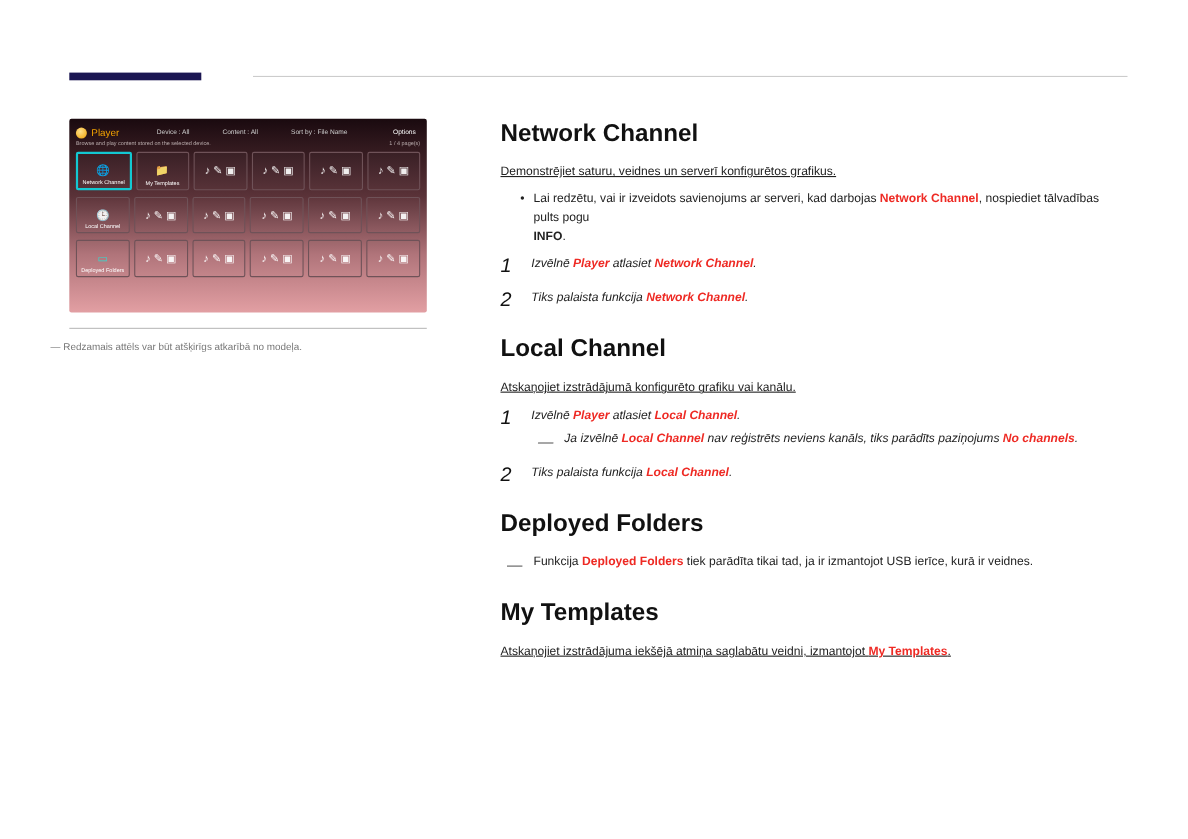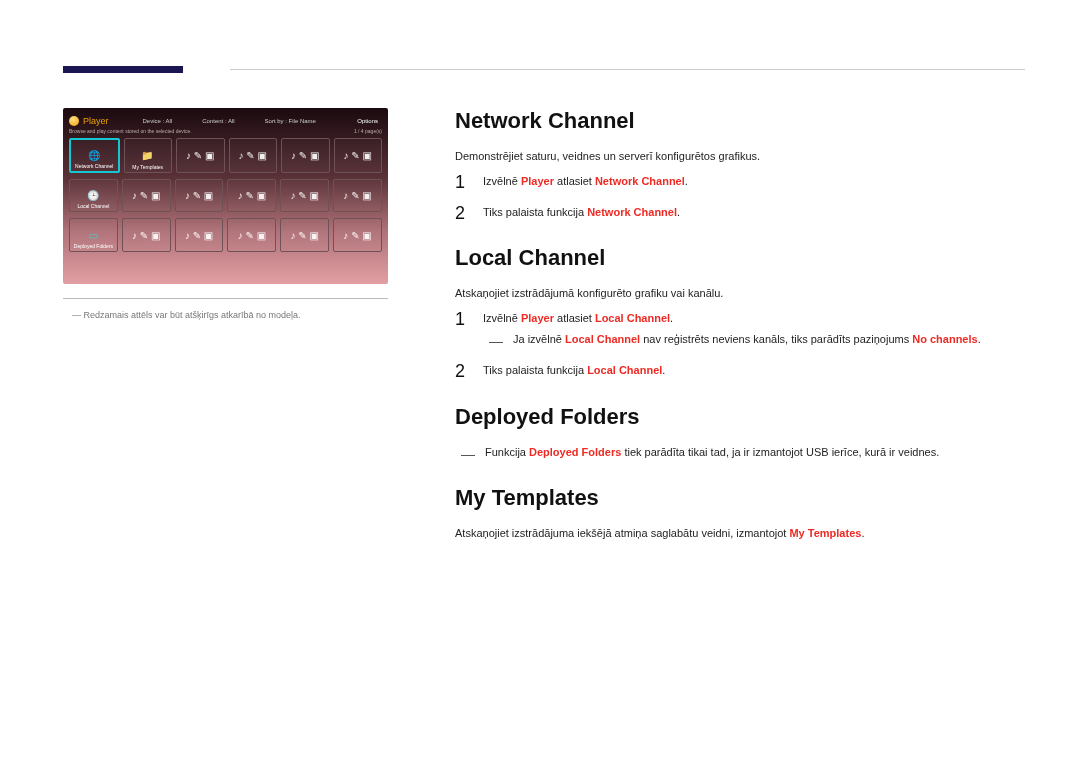--- a/index.html
+++ b/index.html
@@ -71,21 +71,21 @@
     background: rgba(255,255,255,0.02);
   }
   .cell.sel { border: 2px solid #13c8d2; }
   .ic {
     position:absolute; inset:0; display:flex; align-items:center; justify-content:center; gap:2px;
   }
   .ic span { font-size:10px; color:#fff; opacity:.92; }
 
   .caption {
     position: absolute;
-    left: 72px;
+    left: 46px;
     top: 310px;
     font-size: 9px;
     color: #777;
   }
   .caption::before { content:"― "; color:#888; }
   .caption-rule {
     position:absolute;
     left:63px;
     top:298px;
     width:325px;
@@ -101,26 +101,26 @@
     font-size: 11px;
     line-height: 1.55;
     color: #222;
   }
   h2.section {
     font-size: 22px;
     font-weight: 600;
     color: #111;
     margin-bottom: 10px;
   }
-  .para { margin-bottom: 8px; }
+  .para { margin-bottom: 8px; text-decoration: underline; }
   .bullets { list-style: none; margin: 6px 0 8px 0; }
   .bullets li { position: relative; padding-left: 30px; margin-bottom: 4px; }
   .bullets li::before { content:"•"; position:absolute; left:18px; top:0; }
 
-  ol.steps { list-style:none; counter-reset: step; margin: 4px 0 14px 0;}
+  ol.steps { list-style:none; counter-reset: step; margin: 4px 0 14px 0; font-style: italic;}
   ol.steps > li {
     counter-increment: step;
     position: relative;
     padding-left: 28px;
     margin-bottom: 14px;
   }
   ol.steps > li::before {
     content: counter(step);
     position:absolute;
     left:0;
@@ -271,20 +271,24 @@
 
 <div class="caption-rule"></div>
 <div class="caption">Redzamais attēls var būt atšķirīgs atkarībā no modeļa.</div>
 
 <div class="content">
 
   <div class="block">
     <h2 class="section">Network Channel</h2>
     <div class="para">Demonstrējiet saturu, veidnes un serverī konfigurētos grafikus.</div>
     <ul class="bullets">
+      <li>
+        <span>Lai redzētu, vai ir izveidots savienojums ar serveri, kad darbojas </span><span class="red bold">Network Channel</span><span>, nospiediet tālvadības pults pogu </span><br>
+        <span class="bold">INFO</span>.
+      </li>
     </ul>
     <ol class="steps">
       <li>
         <span>Izvēlnē </span><span class="red bold">Player</span><span> atlasiet </span><span class="red bold">Network Channel</span>.
       </li>
       <li>
         <span>Tiks palaista funkcija </span><span class="red bold">Network Channel</span>.
       </li>
     </ol>
   </div>

